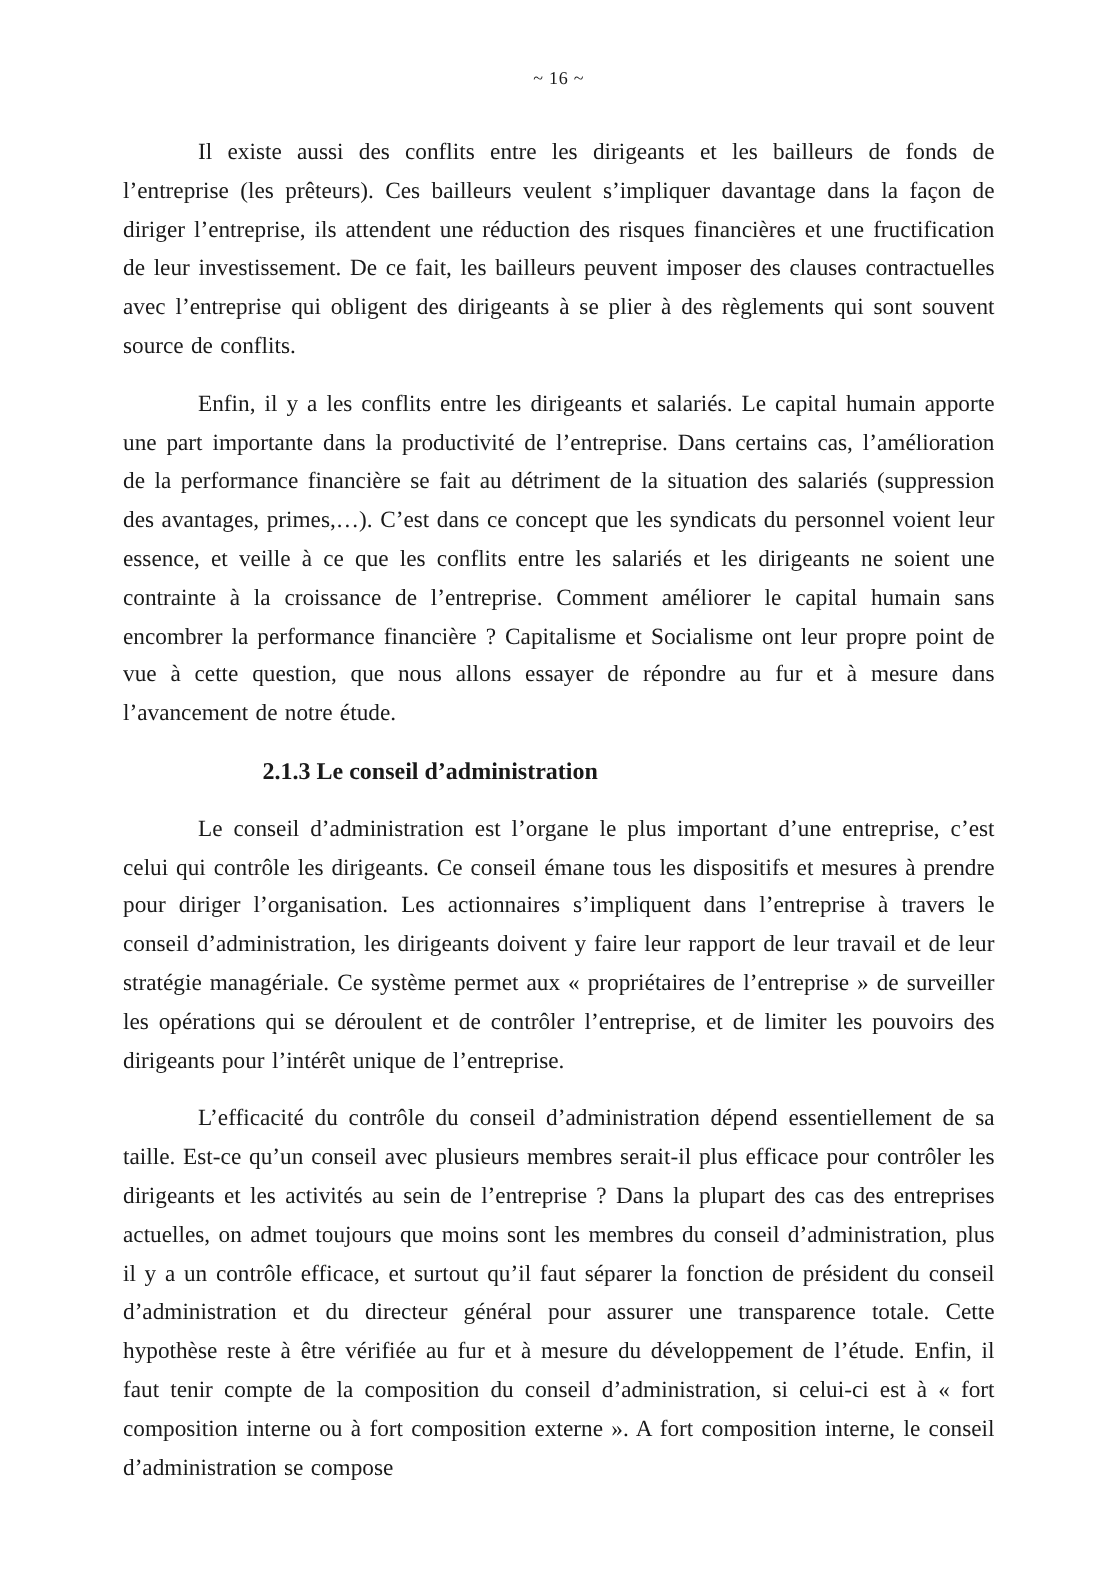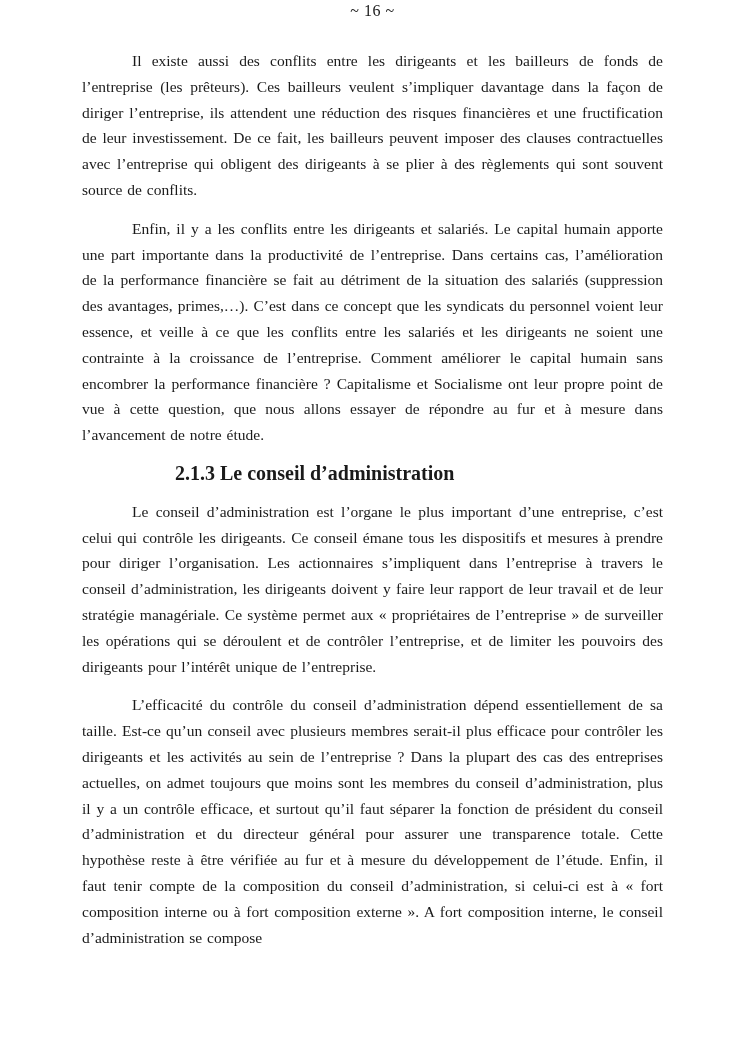--- a/index.html
+++ b/index.html
@@ -11,39 +11,40 @@
     position: relative;
     width: 745px;
     height: 1053px;
     background: #ffffff;
     font-family: "Liberation Serif", serif;
     color: #1a1a1a;
     overflow: hidden;
     box-sizing: border-box;
   }
   .page-header {
+    padding-top: 41px;
     text-align: center;
-    font-size: 16px;
+    font-size: 12px;
     line-height: 22px;
     letter-spacing: 0.5px;
   }
   .body-text {
     margin: 26px 82px 0 82px;
   }
   .para {
     margin: 12px 0 13px 0;
     font-size: 15.5px;
     line-height: 25.8px;
     text-align: justify;
     text-indent: 50px;
     word-spacing: 1px;
   }
   .section-heading {
     margin: 13px 0 0 93px;
-    font-size: 20px;
+    font-size: 16px;
     line-height: 25.8px;
     font-weight: bold;
   }
 </style>
 </head>
 <body>
 
 <div class="page">
   <div class="page-header">~ 16 ~</div>
 

